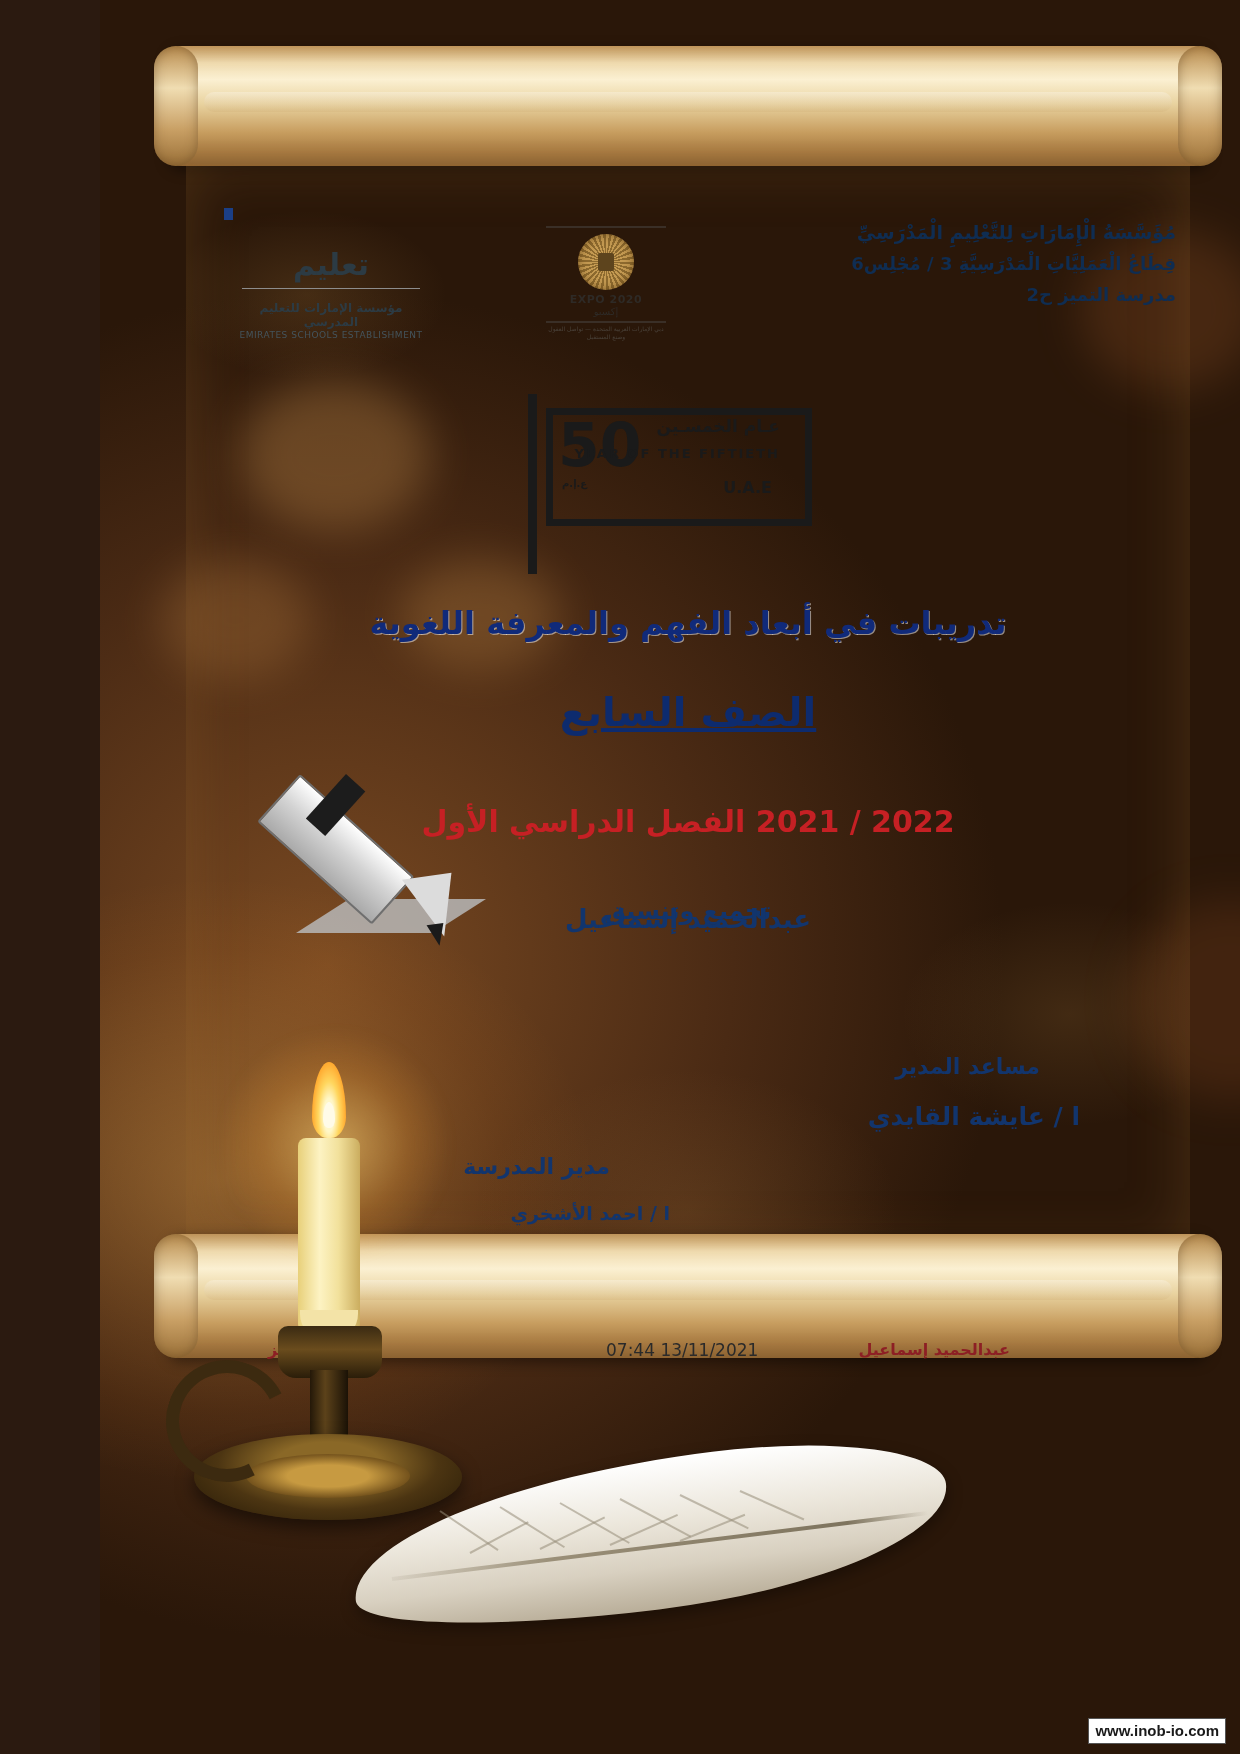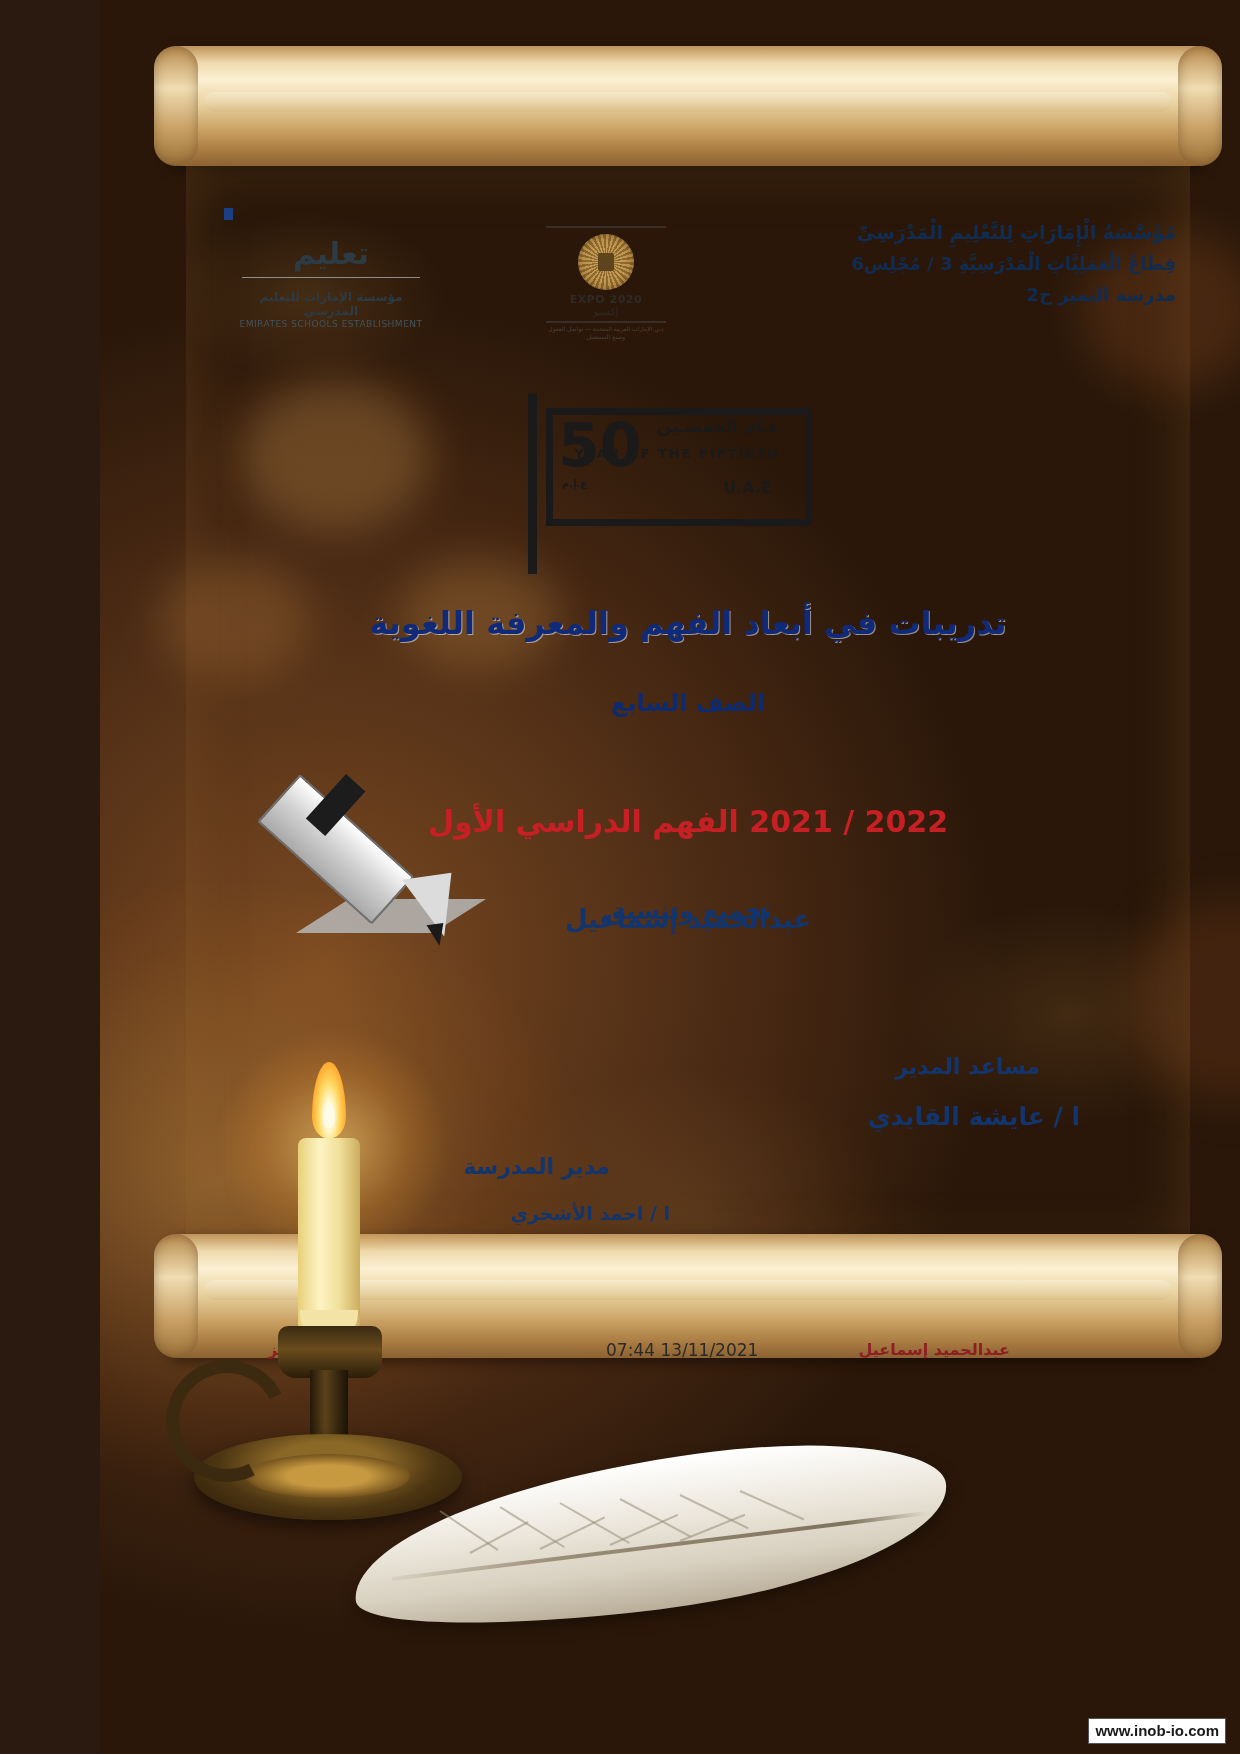--- a/index.html
+++ b/index.html
@@ -125,20 +125,21 @@
     left: 50px;
     top: 72px;
     width: 190px;
     text-align: center;
   }
   .logo-esw .mark {
     font-size: 30px;
     color: #2c3b44;
     font-weight: bold;
     letter-spacing: 1px;
+    margin-top: 11px;
   }
   .logo-esw .ar {
     font-size: 12px;
     color: #2c3b44;
     margin-top: 12px;
     font-weight: bold;
   }
   .logo-esw .en {
     font-size: 9px;
     color: #44545c;
@@ -282,23 +283,24 @@
     font-weight: bold;
     color: #102a7a;
     letter-spacing: 1px;
     text-shadow: 1px 1px 0 rgba(255,255,255,.5);
   }
   .title-sub {
     position: absolute;
     left: 0; right: 0;
     top: 525px;
     text-align: center;
-    font-size: 24px;
+    font-size: 40px;
     font-weight: bold;
     color: #0d2b6e;
+    text-decoration: underline;
   }
 
   
   .term-row {
     position: absolute;
     top: 640px;
     left: 0; right: 0;
     text-align: center;
     font-size: 30px;
     font-weight: bold;
@@ -617,21 +619,21 @@
     <div class="pencil">
       <div class="shadow"></div>
       <div class="body"></div>
       <div class="band"></div>
       <div class="tip"></div>
       <div class="lead"></div>
     </div>
 
     <div class="term-row">
       <span class="yr">2021 / 2022</span>
-      <span>الفهم الدراسي الأول</span>
+      <span>الفصل الدراسي الأول</span>
     </div>
     <div class="prep-1">تجميع وتنسيق</div>
     <div class="prep-2">عبدالحميد إسماعيل</div>
 
     <div class="sig-assist-title">مساعد المدير</div>
     <div class="sig-assist-name">ا / عايشة القايدي</div>
     <div class="sig-principal-title">مدير المدرسة</div>
     <div class="sig-principal-name">ا / احمد الأشخري</div>
 
     <div class="footer-left">عبدالحميد إسماعيل</div>

